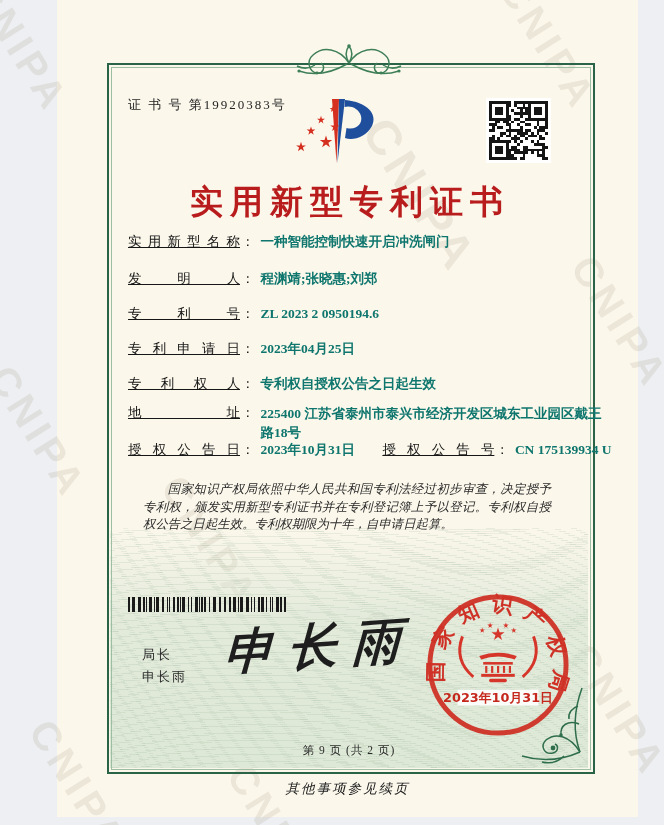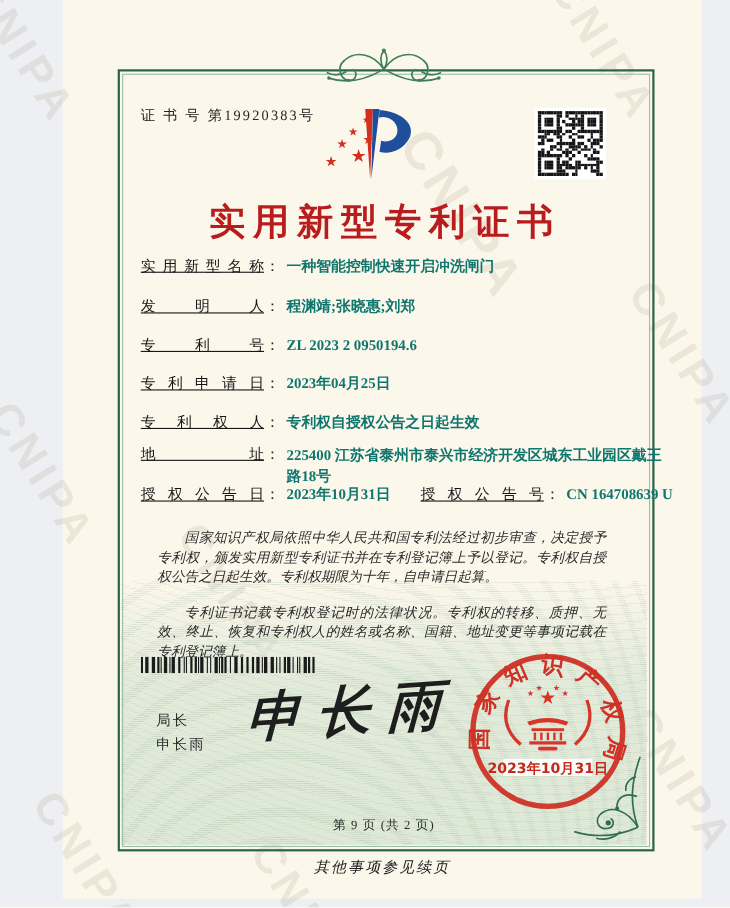--- a/index.html
+++ b/index.html
@@ -595,26 +595,25 @@
     <span class="lb">专利申请日</span><span class="cl">：</span><span class="val">2023年04月25日</span>
   </div>
   <div class="row" style="top:375px">
     <span class="lb">专利权人</span><span class="cl">：</span><span class="val">专利权自授权公告之日起生效</span>
   </div>
   <div class="row" style="top:404px">
     <span class="lb">地址</span><span class="cl">：</span><span class="val wide">225400 江苏省泰州市泰兴市经济开发区城东工业园区戴王路18号</span>
   </div>
   <div class="row" style="top:441px">
     <span class="lb">授权公告日</span><span class="cl">：</span><span class="val">2023年10月31日</span>
-    <span class="lb lb2">授权公告号</span><span class="cl">：</span><span class="val">CN 164708639 U</span>
+    <span class="lb lb2">授权公告号</span><span class="cl">：</span><span class="val">CN 175139934 U</span>
   </div>
 
   <div class="paras">
     <p>国家知识产权局依照中华人民共和国专利法经过初步审查，决定授予专利权，颁发实用新型专利证书并在专利登记簿上予以登记。专利权自授权公告之日起生效。专利权期限为十年，自申请日起算。</p>
-    <p>专利证书记载专利权登记时的法律状况。专利权的转移、质押、无效、终止、恢复和专利权人的姓名或名称、国籍、地址变更等事项记载在专利登记簿上。</p>
   </div>
 
   <div class="barcode"><i style="width: 2px; margin-right: 2px;"></i><i style="width: 3px; margin-right: 3px;"></i><i style="width: 3px; margin-right: 2px;"></i><i style="width: 2px; margin-right: 1px;"></i><i style="width: 1px; margin-right: 2px;"></i><i style="width: 3px; margin-right: 2px;"></i><i style="width: 1px; margin-right: 1px;"></i><i style="width: 3px; margin-right: 3px;"></i><i style="width: 2px; margin-right: 3px;"></i><i style="width: 1px; margin-right: 1px;"></i><i style="width: 1px; margin-right: 3px;"></i><i style="width: 2px; margin-right: 2px;"></i><i style="width: 2px; margin-right: 1px;"></i><i style="width: 1px; margin-right: 1px;"></i><i style="width: 3px; margin-right: 3px;"></i><i style="width: 1px; margin-right: 2px;"></i><i style="width: 1px; margin-right: 3px;"></i><i style="width: 3px; margin-right: 1px;"></i><i style="width: 1px; margin-right: 1px;"></i><i style="width: 2px; margin-right: 1px;"></i><i style="width: 2px; margin-right: 3px;"></i><i style="width: 1px; margin-right: 3px;"></i><i style="width: 3px; margin-right: 3px;"></i><i style="width: 2px; margin-right: 3px;"></i><i style="width: 2px; margin-right: 3px;"></i><i style="width: 2px; margin-right: 2px;"></i><i style="width: 3px; margin-right: 2px;"></i><i style="width: 1px; margin-right: 1px;"></i><i style="width: 3px; margin-right: 3px;"></i><i style="width: 3px; margin-right: 2px;"></i><i style="width: 1px; margin-right: 2px;"></i><i style="width: 1px; margin-right: 3px;"></i><i style="width: 2px; margin-right: 1px;"></i><i style="width: 3px; margin-right: 2px;"></i><i style="width: 1px; margin-right: 3px;"></i><i style="width: 1px; margin-right: 1px;"></i><i style="width: 1px; margin-right: 3px;"></i><i style="width: 3px; margin-right: 1px;"></i><i style="width: 2px; margin-right: 2px;"></i><i style="width: 2px; margin-right: 1px;"></i></div>
 
   <div class="signer">
     <div>局长</div>
     <div>申长雨</div>
   </div>
   <div class="signature">申长雨</div>
 

